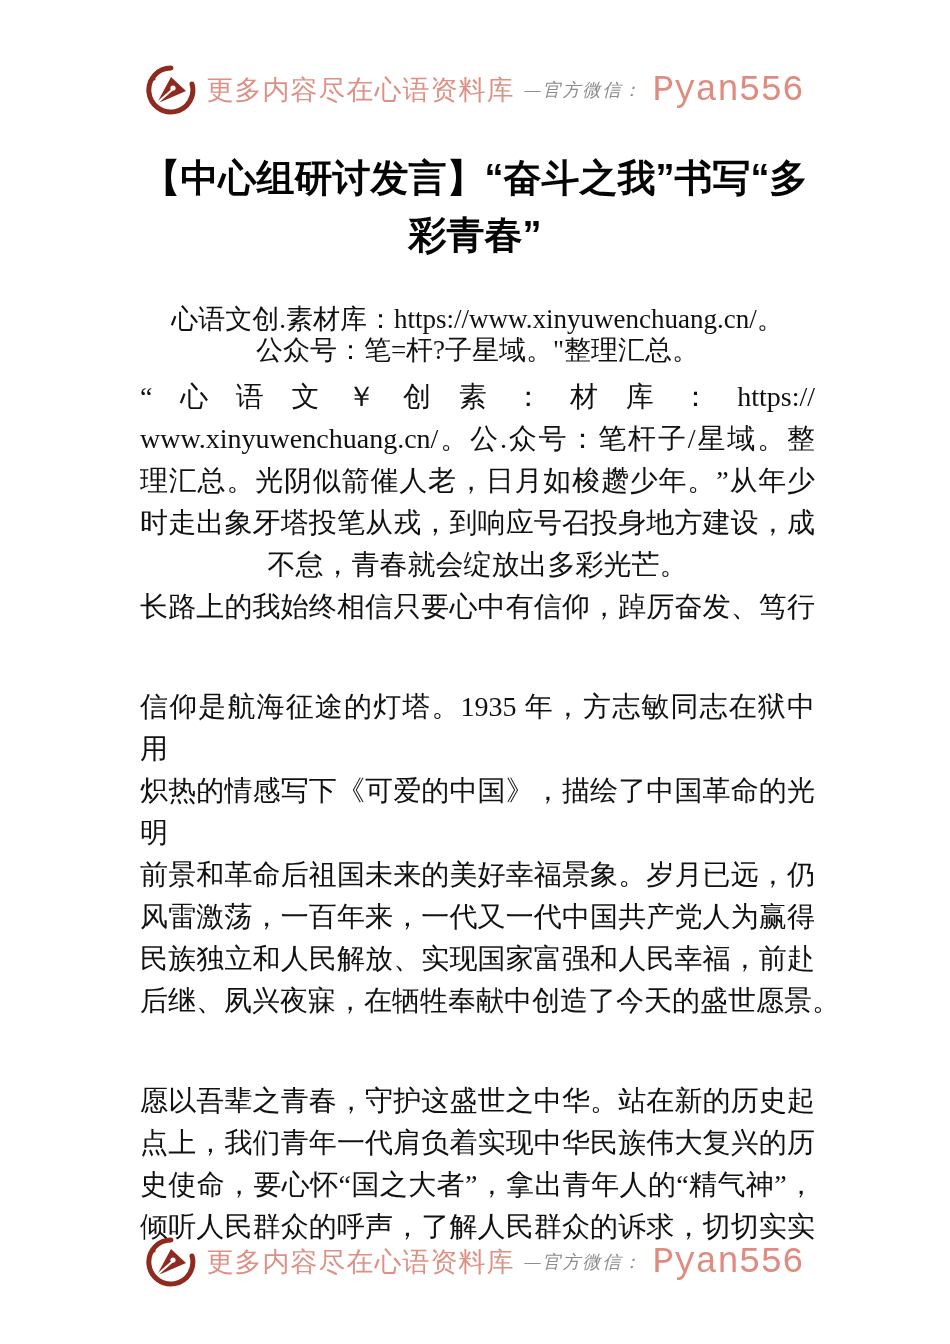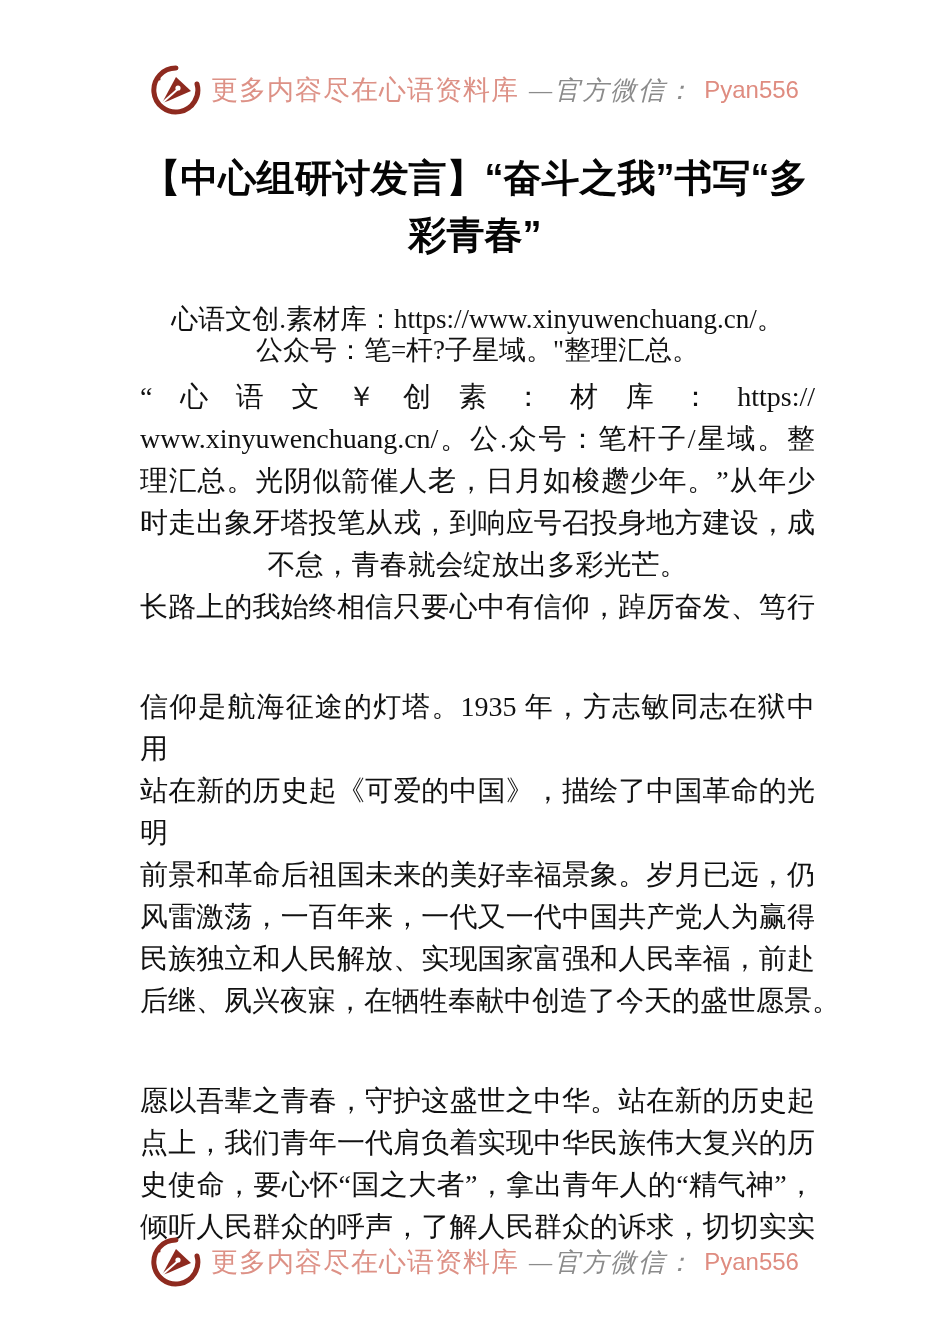--- a/index.html
+++ b/index.html
@@ -30,29 +30,29 @@
   }
   .brandbar.header { padding-top: 64px; height: 116px; }
   .brandbar.footer { position: absolute; left: 0; right: 0; top: 1236px; }
   .brand-logo { width: 50px; height: 50px; flex: 0 0 auto; }
   .brand-tagline {
     font-size: 27px;
     color: var(--c-tagline);
     letter-spacing: 1px;
   }
   .brand-label {
-    font-size: 26px;
+    font-size: 18px;
     color: var(--c-label);
     font-style: italic;
     letter-spacing: 2px;
   }
   .brand-wechat {
-    font-size: 24px;
+    font-size: 36px;
     color: var(--c-wechat);
-    font-family: Liberation Sans, sans-serif;
+    font-family: Liberation Mono, monospace;
   }
 
   
   .doc-title {
     margin-top: 34px;
     text-align: center;
     font-family: "Liberation Sans", "DejaVu Sans", sans-serif;
     font-weight: 900;
     font-size: 38px;
     line-height: 57px;
@@ -114,21 +114,21 @@
       <div class="block">
         <div class="line stretch">“心语文￥创素：材库：https://</div>
         <div class="line stretch">www.xinyuwenchuang.cn/。公.众号：笔杆子/星域。整</div>
         <div class="line stretch">理汇总。光阴似箭催人老，日月如梭趱少年。”从年少</div>
         <div class="line stretch">时走出象牙塔投笔从戎，到响应号召投身地方建设，成</div>
         <div class="line">不怠，青春就会绽放出多彩光芒。</div>
         <div class="line stretch">长路上的我始终相信只要心中有信仰，踔厉奋发、笃行</div>
       </div>
       <div class="block">
         <div class="line stretch">信仰是航海征途的灯塔。1935 年，方志敏同志在狱中用</div>
-        <div class="line stretch">站在新的历史起《可爱的中国》，描绘了中国革命的光明</div>
+        <div class="line stretch">炽热的情感写下《可爱的中国》，描绘了中国革命的光明</div>
         <div class="line stretch">前景和革命后祖国未来的美好幸福景象。岁月已远，仍</div>
         <div class="line stretch">风雷激荡，一百年来，一代又一代中国共产党人为赢得</div>
         <div class="line stretch">民族独立和人民解放、实现国家富强和人民幸福，前赴</div>
         <div class="line">后继、夙兴夜寐，在牺牲奉献中创造了今天的盛世愿景。</div>
       </div>
       <div class="block">
         <div class="line stretch">愿以吾辈之青春，守护这盛世之中华。站在新的历史起</div>
         <div class="line stretch">点上，我们青年一代肩负着实现中华民族伟大复兴的历</div>
         <div class="line stretch">史使命，要心怀“国之大者”，拿出青年人的“精气神”，</div>
         <div class="line stretch">倾听人民群众的呼声，了解人民群众的诉求，切切实实</div>

